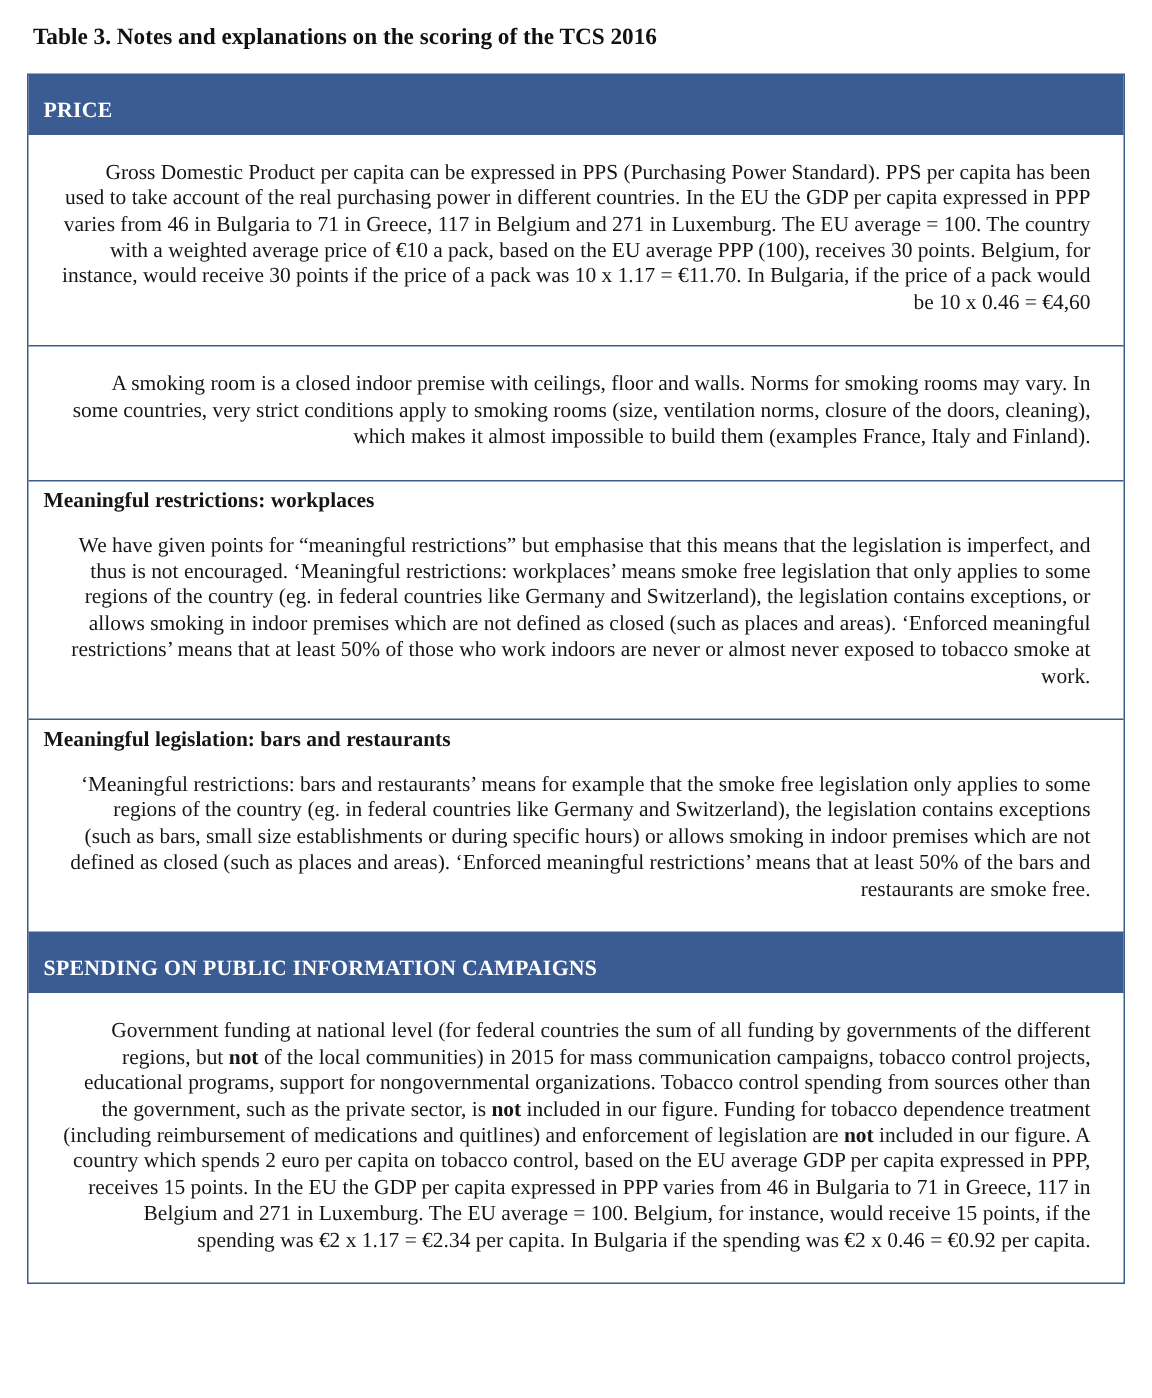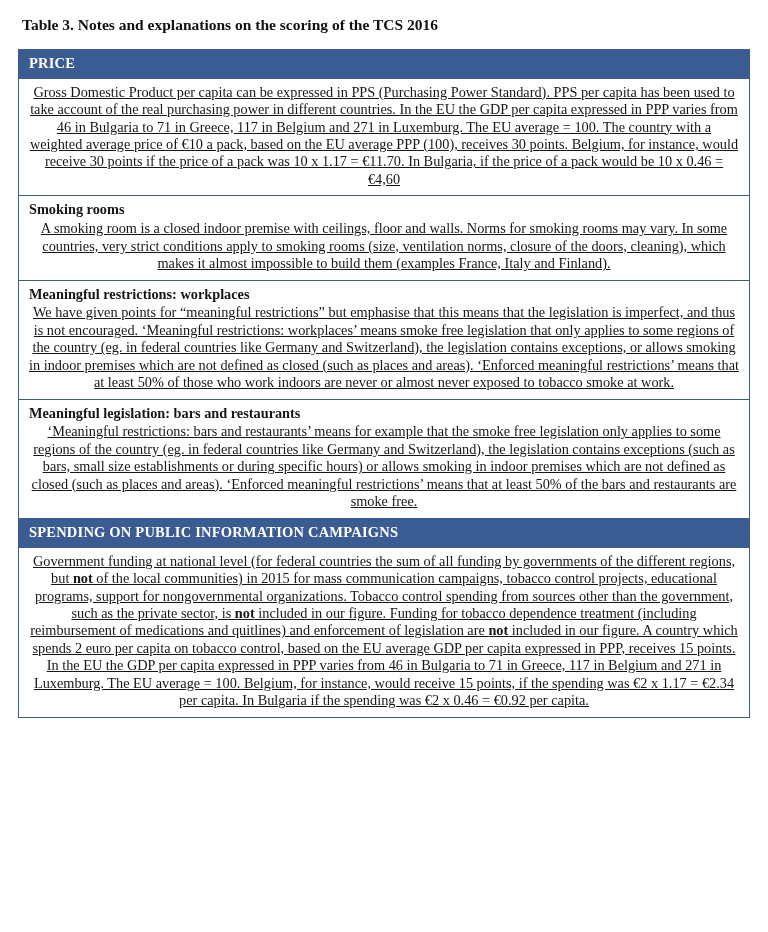--- a/index.html
+++ b/index.html
@@ -32,44 +32,43 @@
     width: 732px;
     box-sizing: border-box;
   }
   .section-header {
     background: #3b5c92;
     color: #ffffff;
     font-weight: bold;
     font-size: 14.5px;
     line-height: 1.18;
     letter-spacing: 0.2px;
-    padding: 5px 8px 6px 10px;
+    padding: 16px 8px 6px 10px;
     border-bottom: 1px solid #3a5b8c;
     text-transform: none;
   }
   .body-cell {
     padding: 5px 10px 7px 10px;
     font-size: 14.3px;
     line-height: 1.22;
     color: #161616;
     border-bottom: 1px solid #3a5b8c;
   }
   .body-cell:last-child {
     border-bottom: none;
   }
   .subhead {
     font-weight: bold;
     font-size: 14.3px;
     line-height: 1.25;
     margin: 0 0 1px 0;
   }
   .para {
-    margin: 0;
-    text-align: center;
-    text-decoration: underline;
+    margin: 12px;
+    text-align: right;
   }
   b.inline {
     font-weight: bold;
   }
 </style>
 </head>
 <body>
 
 <div class="page">
 
@@ -78,21 +77,20 @@
   <div class="table">
 
     <div class="section-header">PRICE</div>
     <div class="body-cell">
       <p class="para">Gross Domestic Product per capita can be expressed in PPS (Purchasing Power Standard). PPS per capita has been used to take account of the real purchasing power in different countries. In the EU the GDP per capita expressed in PPP varies from 46 in Bulgaria to 71 in Greece, 117 in Belgium and 271 in Luxemburg. The EU average = 100. The country with a weighted average price of €10 a pack, based on the EU average PPP (100), receives 30 points. Belgium, for instance, would receive 30 points if the price of a pack was 10 x 1.17 = €11.70. In Bulgaria, if the price of a pack would be 10 x 0.46 = €4,60</p>
     </div>
 
 
 
     <div class="body-cell">
-      <div class="subhead">Smoking rooms</div>
       <p class="para">A smoking room is a closed indoor premise with ceilings, floor and walls. Norms for smoking rooms may vary. In some countries, very strict conditions apply to smoking rooms (size, ventilation norms, closure of the doors, cleaning), which makes it almost impossible to build them (examples France, Italy and Finland).</p>
     </div>
 
     <div class="body-cell">
       <div class="subhead">Meaningful restrictions: workplaces</div>
       <p class="para">We have given points for “meaningful restrictions” but emphasise that this means that the  legislation is imperfect, and thus is not encouraged. ‘Meaningful restrictions: workplaces’ means smoke free legislation that only applies to some regions of the country (eg. in federal countries like Germany and Switzerland), the legislation contains exceptions, or allows smoking in indoor premises which are not defined as closed (such as places and areas). ‘Enforced meaningful restrictions’ means that at least 50% of those who work indoors are never or almost never exposed to tobacco smoke at work.</p>
     </div>
 
     <div class="body-cell">
       <div class="subhead">Meaningful legislation: bars and restaurants</div>

